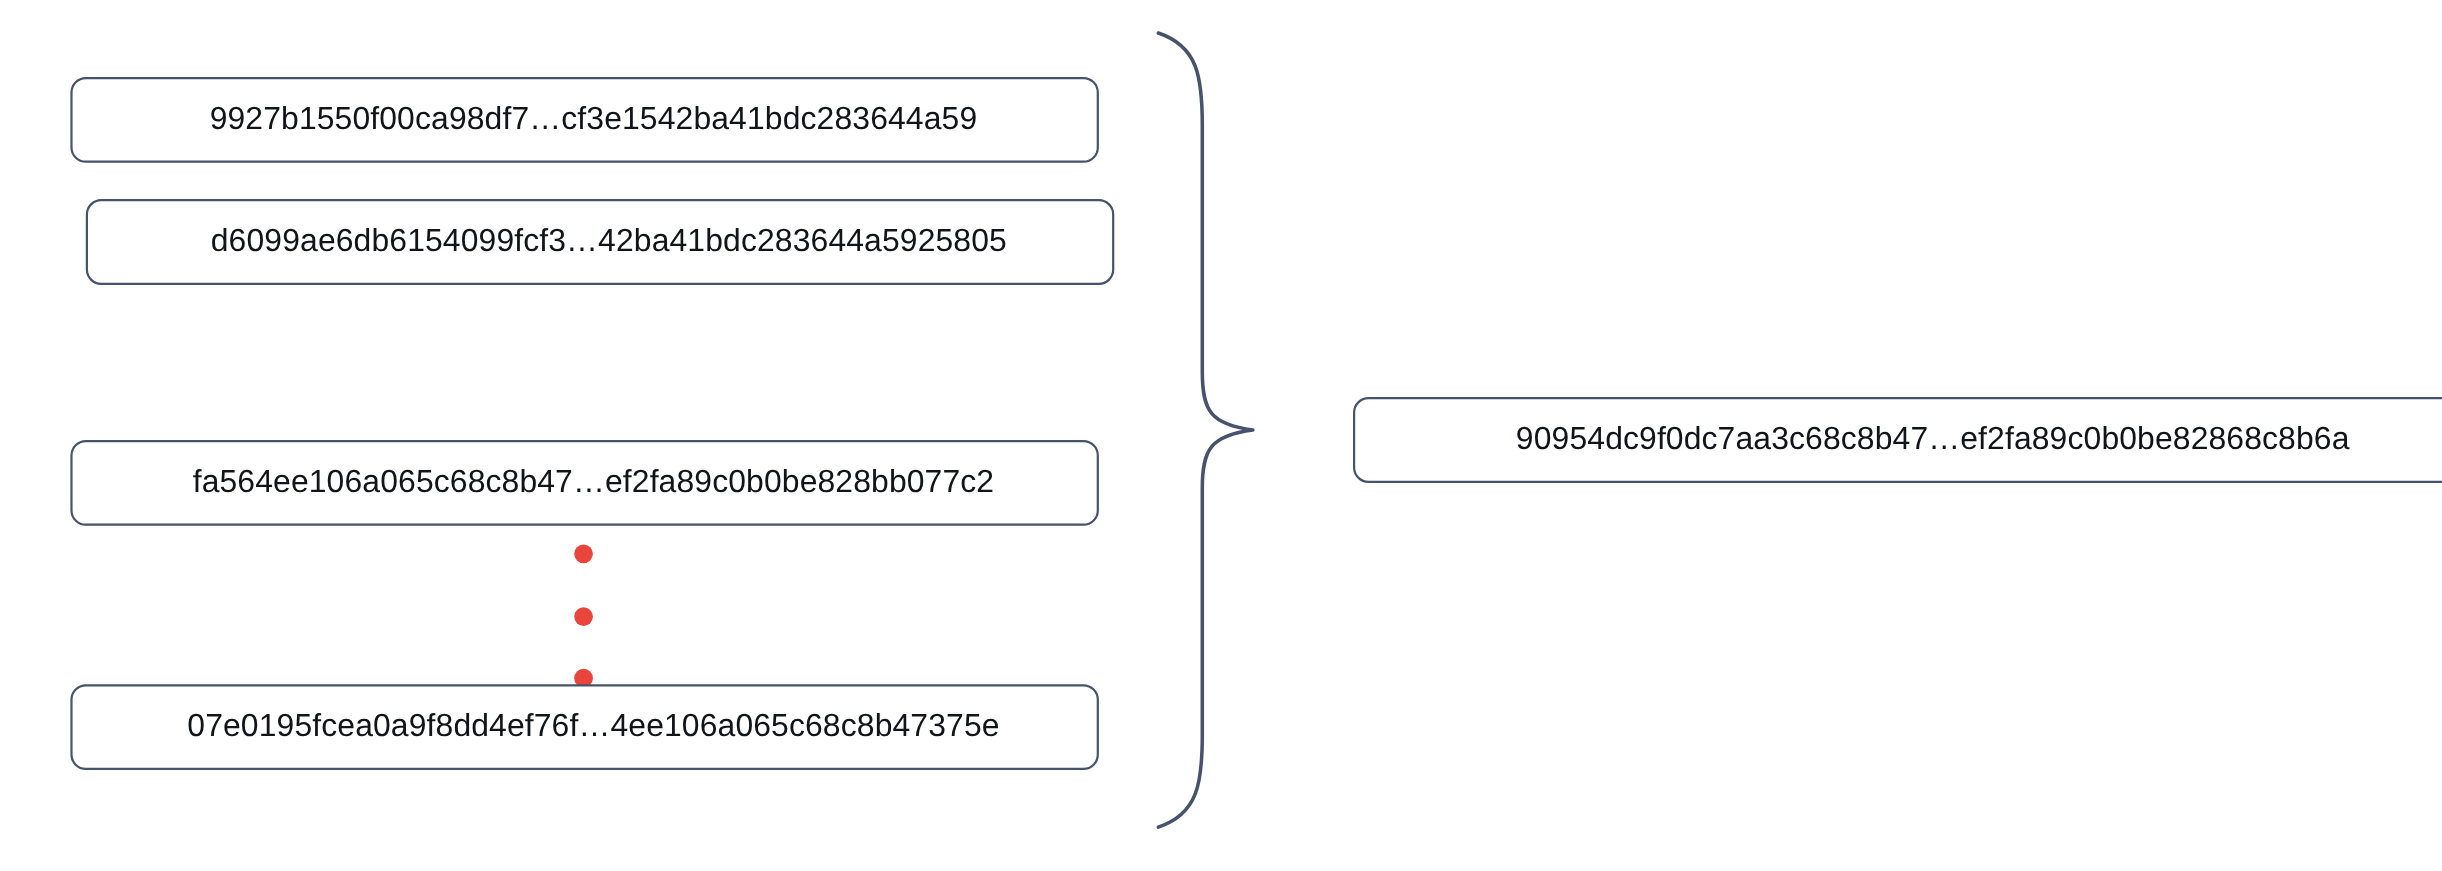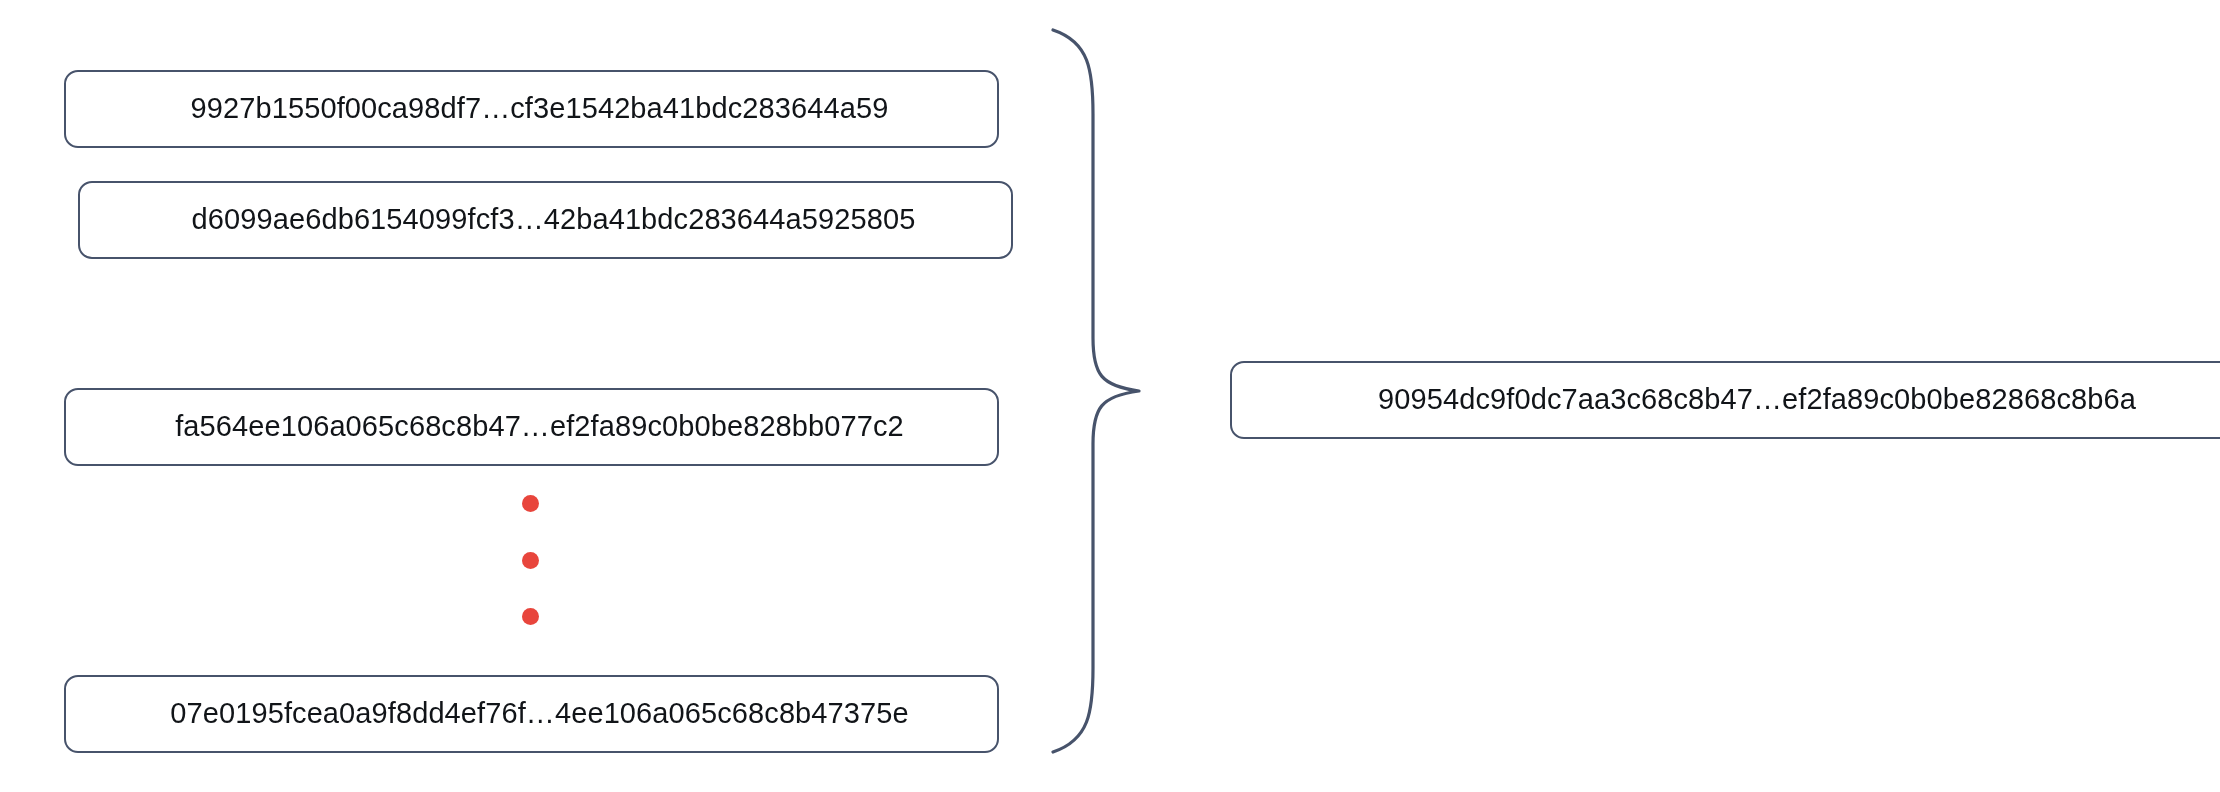--- a/index.html
+++ b/index.html
@@ -45,22 +45,22 @@
   
   .left-box {
     left: 64px;
     width: 935px;
     height: 78px;
     padding-left: 16px;
   }
   #left-box-0 { top: 70px; }
   #left-box-1 { top: 181px; margin-left: 14px; }
   #left-box-2 { top: 291px; }
-  #left-box-3 { top: 388px; border-radius: 14px; }
-  #left-box-4 { top: 675px; }
+  #left-box-3 { top: 400px; border-radius: 14px; }
+  #left-box-4 { top: 622px; }
 
   
   #result-box {
     left: 1230px;
     top: 361px;
     width: 1054px;
     height: 78px;
   }
 
   

